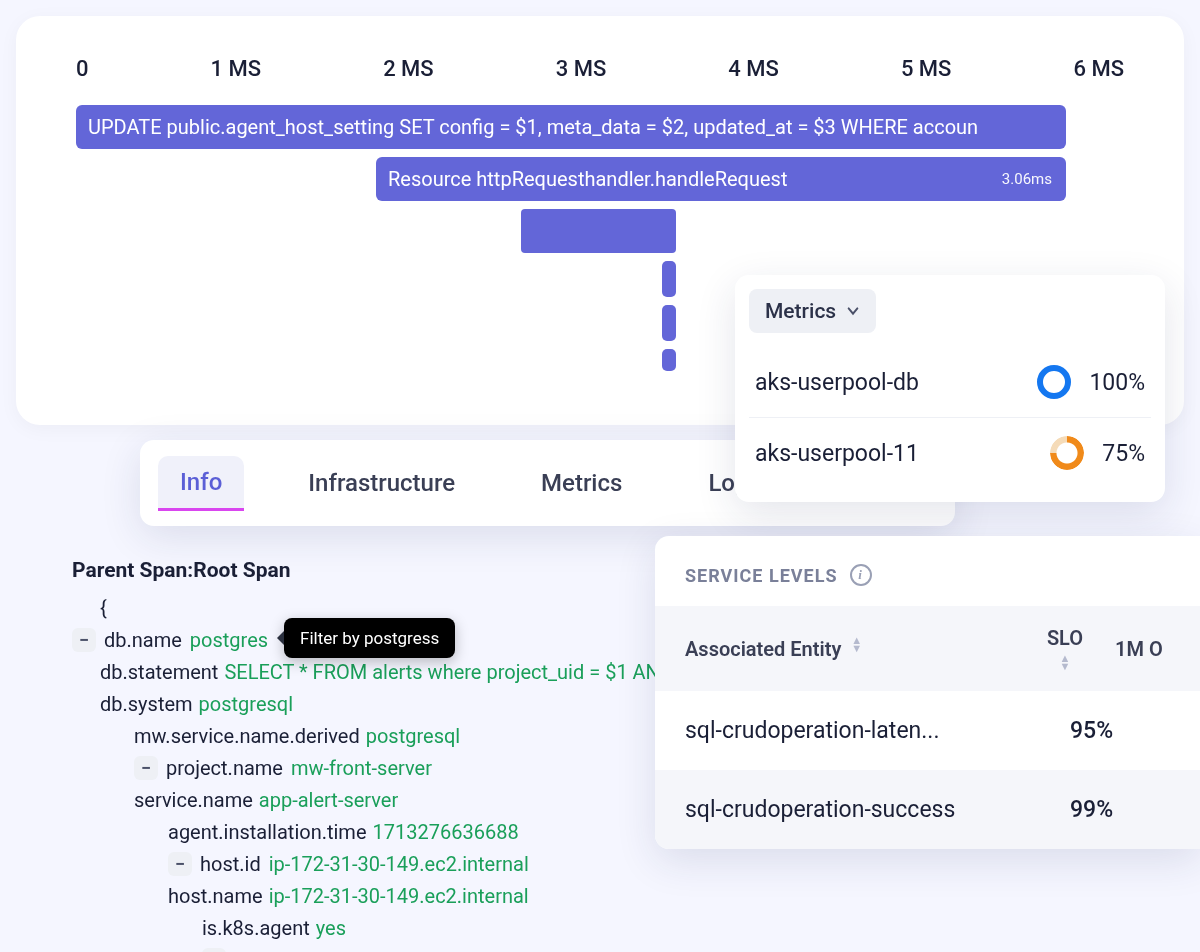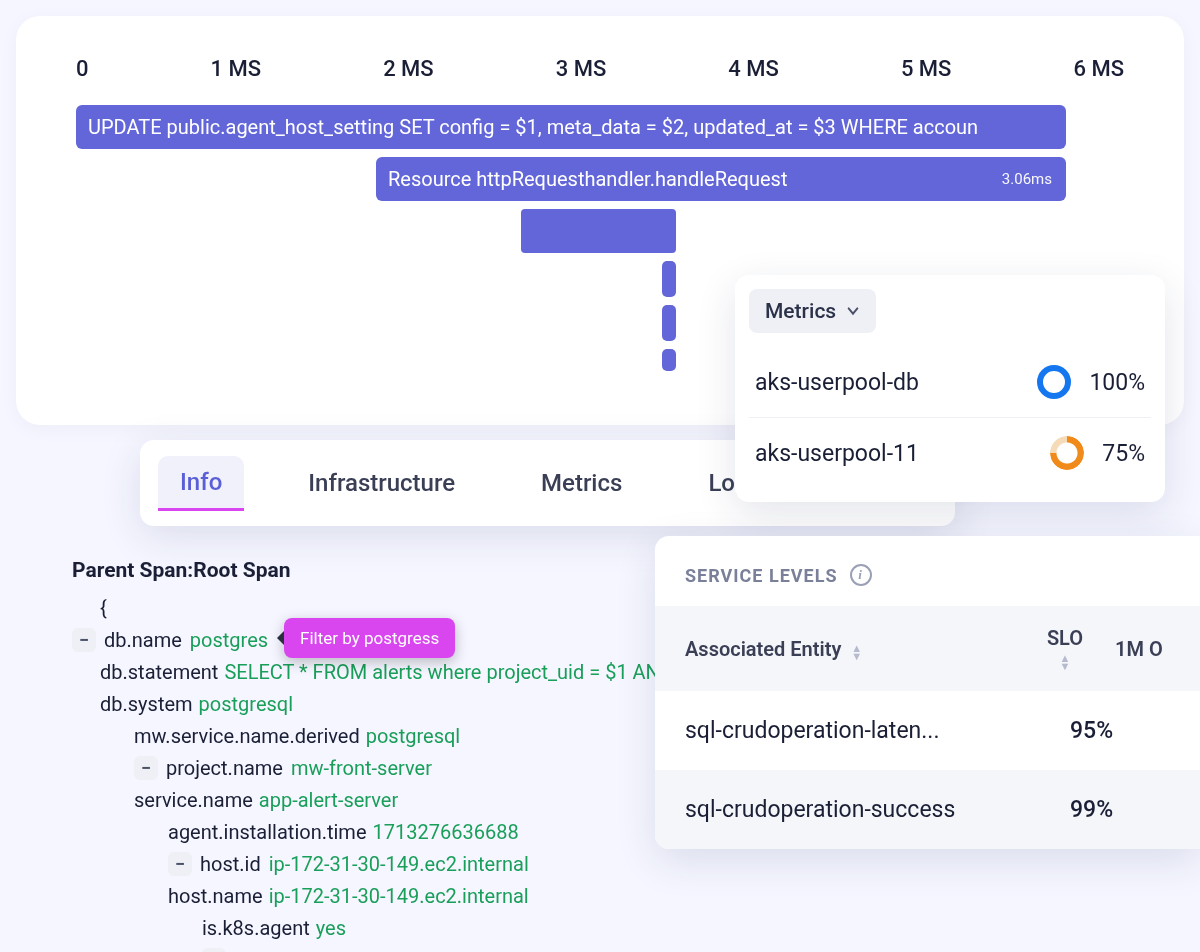--- a/index.html
+++ b/index.html
@@ -163,21 +163,21 @@
     cursor: pointer;
     flex-shrink: 0;
   }
   .indent-1 { padding-left: 28px; }
   .indent-2 { padding-left: 62px; }
   .indent-3 { padding-left: 96px; }
   .indent-4 { padding-left: 130px; }
 
   .tooltip {
     position: absolute;
-    background: #d946ef;
+    background: #000000;
     color: #fff;
     font-size: 17px;
     padding: 10px 16px;
     border-radius: 8px;
     box-shadow: 0 4px 14px rgba(0,0,0,0.25);
     display: flex; align-items: center;
   }
   .tooltip::before {
     content:'';
     position:absolute;
@@ -214,21 +214,21 @@
   }
   .sl-thead {
     display: flex;
     background: #f5f6fa;
     padding: 20px 30px;
     font-size: 20px;
     color: #3a3f55;
     font-weight: 600;
     align-items: center;
   }
-  .sl-thead .col1 { flex: 1; display:flex; align-items:flex-end; gap:10px;}
+  .sl-thead .col1 { flex: 1; display:flex; align-items:flex-start; gap:10px;}
   .sl-thead .col2 { width: 100px; display:flex; align-items:center; gap:5px;flex-direction:column;}
   .sl-thead .col3 { width: 55px; }
   .sort-arrows {
     display:inline-flex; flex-direction:column; gap:0; line-height:8px;
     font-size:11px; color:#b5bace;
   }
   .sl-row {
     display: flex;
     padding: 26px 30px;
     font-size: 23px;

